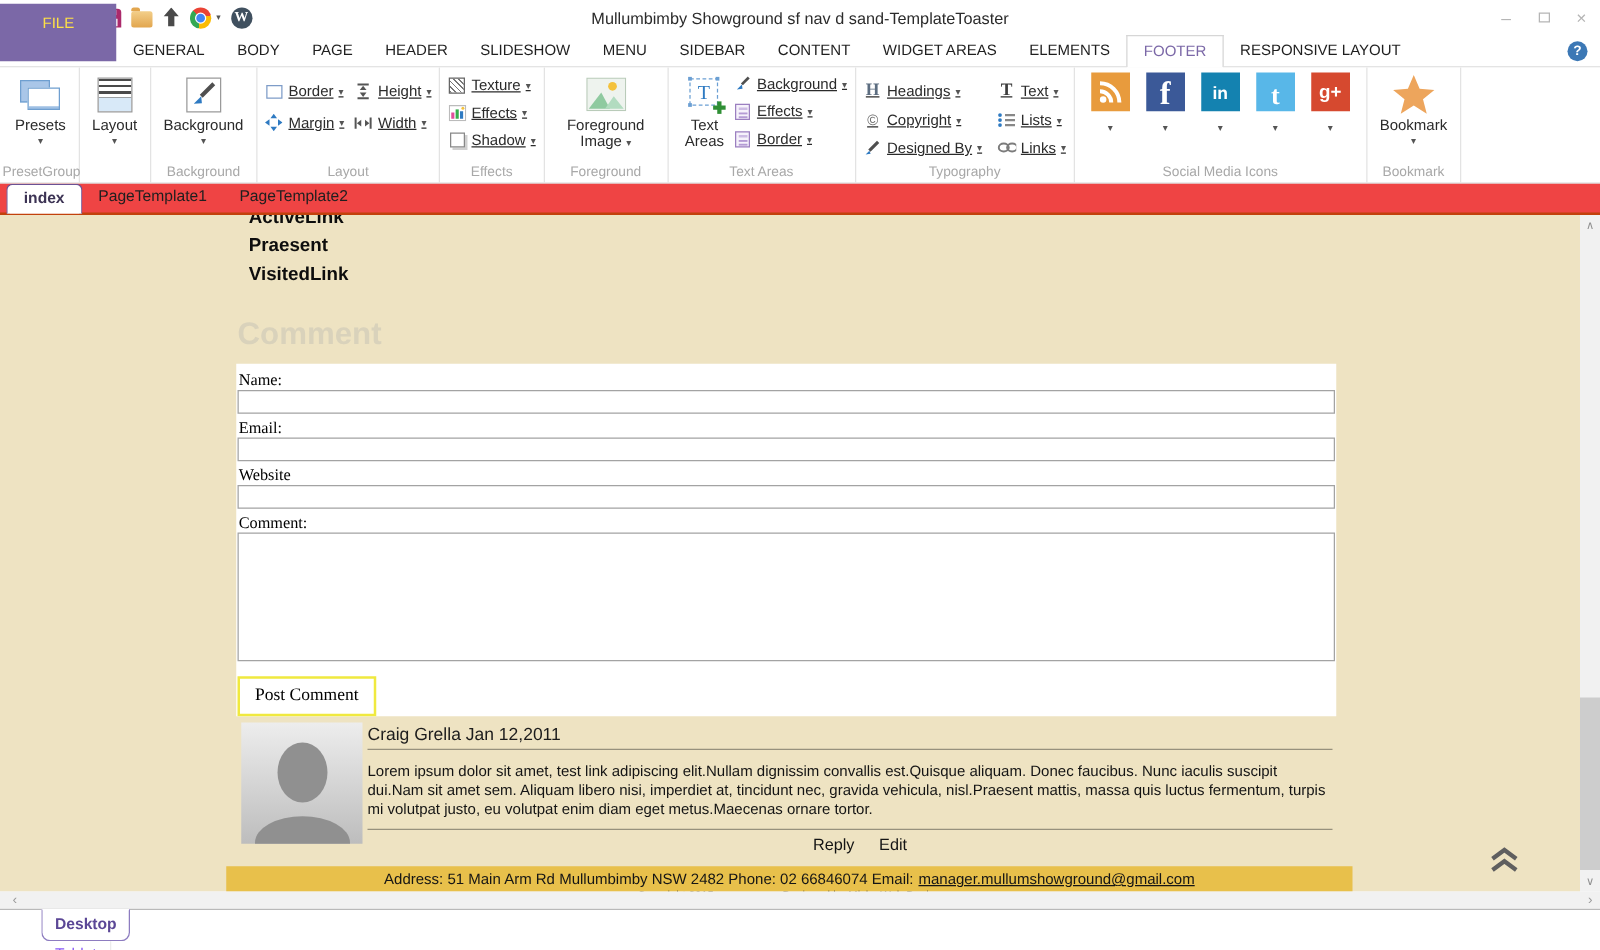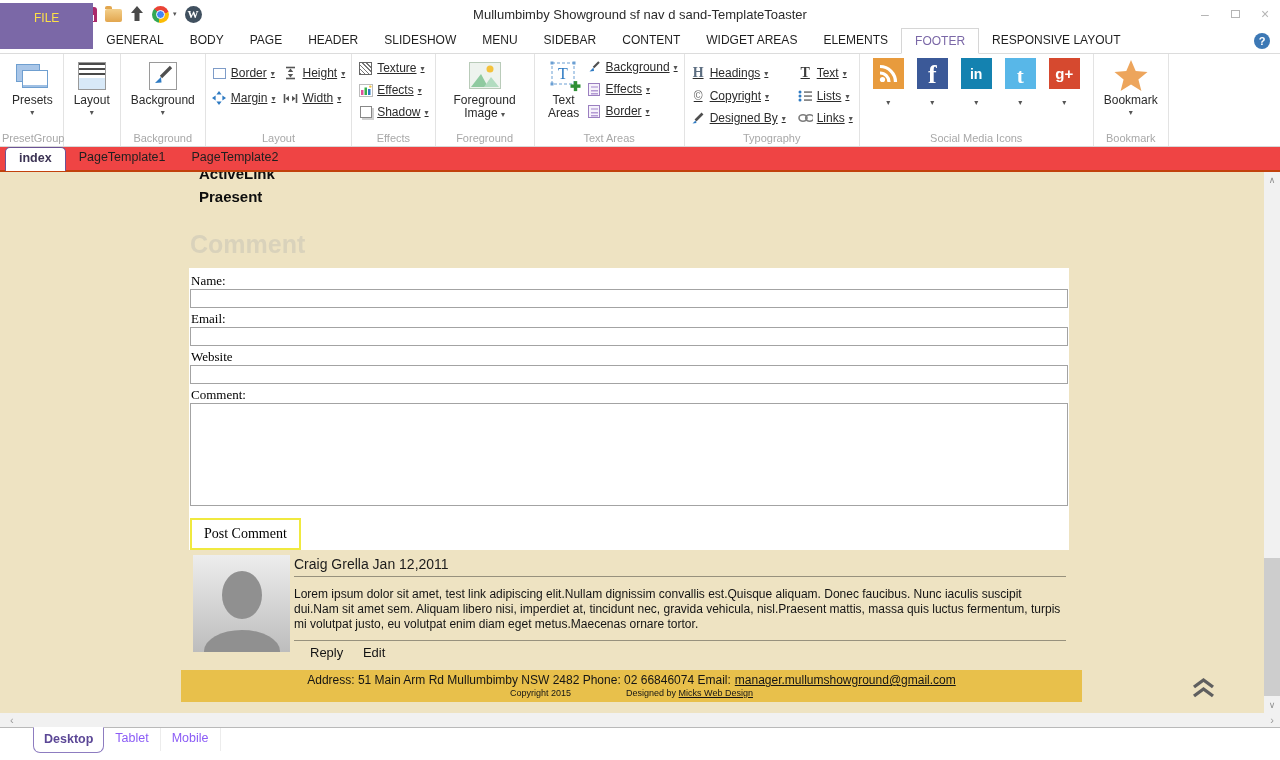--- a/index.html
+++ b/index.html
@@ -92,37 +92,37 @@
   .post-row { padding:9px 0 0; }
   .post-btn { background:#fff; border:2px solid var(--button-border,#f0e93f); font-family:"Liberation Serif",serif; font-size:14px; color:#000; padding:6px 12px; cursor:default; }
   .comment-item { margin-top:5px; display:flex; padding-left:12px; }
   .avatar { width:97px; height:97px; flex:none; background:linear-gradient(#ededed,#bdbdbd); position:relative; overflow:hidden; }
   .avatar::before { content:""; position:absolute; top:16px; left:50%; transform:translateX(-50%); width:40px; height:48px; border-radius:50%; background:#909090; }
   .avatar::after { content:""; position:absolute; bottom:-20px; left:50%; transform:translateX(-50%); width:76px; height:42px; border-radius:50% 50% 0 0; background:#909090; }
   .comment-main { flex:1; margin:0 16px 0 4px; padding-top:1px; }
   .comment-head { font-size:14px; color:#1c1c1c; padding-bottom:4px; border-bottom:1px solid #97917d; }
   .comment-date { }
   .comment-body { font-size:12px; line-height:15px; color:#141414; margin:10px 0 8px; }
-  .comment-actions { border-top:1px solid #97917d; padding-top:4px; text-align:left; font-size:13px; color:#141414; }
+  .comment-actions { border-top:1px solid #97917d; padding-top:4px; text-align:center; font-size:13px; color:#141414; }
   .comment-actions a { color:#141414; text-decoration:none; margin-left:16px; }
   .site-footer { margin-top:10px; background:var(--gold,#e8c04b); text-align:center; padding:3px 0 4px; }
   .f1 { font-size:12px; color:#151515; }
   .f1 a { color:#151515; margin-left:4px; }
   .f2 { font-size:9px; color:#151515; margin-top:1px; }
   .f2-gap { display:inline-block; width:55px; }
   .f2 a { color:#151515; }
   .to-top { position:absolute; top:505px; right:47px; }
 
   
   .vscroll { width:16px; background:#f1f1f1; position:relative; }
   .vs-arrow { position:absolute; left:0; right:0; height:16px; display:flex; align-items:center; justify-content:center; font-size:9px; color:#8f8f8f; }
   .vs-up { top:0; } .vs-down { bottom:0; }
   .vs-thumb { position:absolute; left:0; right:0; bottom:17px; height:138px; background:#cdcdcd; }
   .hscroll { height:14px; background:#f1f1f1; display:flex; align-items:center; justify-content:space-between; padding:0 6px 0 10px; font-size:11px; color:#9a9a9a; }
-  .bottombar { height:33px; background:#fff; border-top:1px solid #b9b9b9; display:flex; align-items:flex-start; padding-left:33px; }
+  .bottombar { height:33px; background:#fff; border-top:1px solid #b9b9b9; display:flex; align-items:flex-start; padding-left:33px;flex-direction:column; }
   .dtab { font-size:12.5px; color:#8b5cf6; padding:3px 11px 6px; border-right:1px solid #ececec; }
   .dtab-active { color:#5b4796; font-weight:bold; border:1px solid #8d7cc0; border-top:1px solid #fff; border-radius:0 0 7px 7px; margin-top:-1px; background:#fff; padding:4px 10px 6px; }
 </style>
 </head>
 <body>
 
 <div class="titlebar">
   <span class="qa app-logo"></span>
   <span class="qa">
       <svg width="17" height="16">
@@ -464,20 +464,21 @@
   <span class="ttab">PageTemplate1</span>
   <span class="ttab">PageTemplate2</span>
 </div>
 
 <div class="canvas-row">
   <div class="canvas">
     <div class="site">
       <div class="links">
         <a class="site-link" href="#">ActiveLink</a>
         <a class="site-link" href="#">Praesent</a>
+        <a class="site-link" href="#">VisitedLink</a>
       </div>
       <div class="comment-heading">Comment</div>
       <div class="form-panel">
         <label class="flabel">Name:</label>
         <input class="tfield" style="">
         <label class="flabel">Email:</label>
         <input class="tfield" style="">
         <label class="flabel">Website</label>
         <input class="tfield" style="">
         <label class="flabel">Comment:</label>

